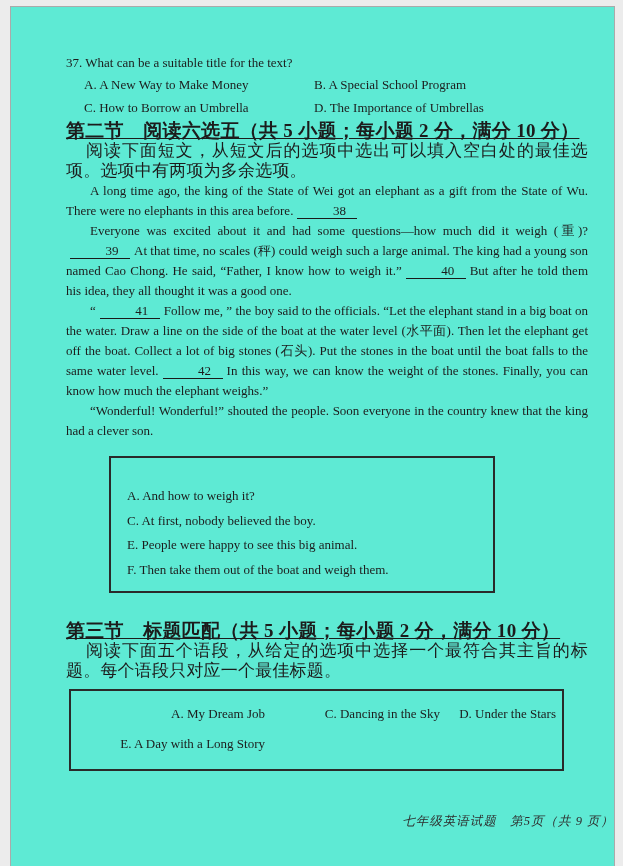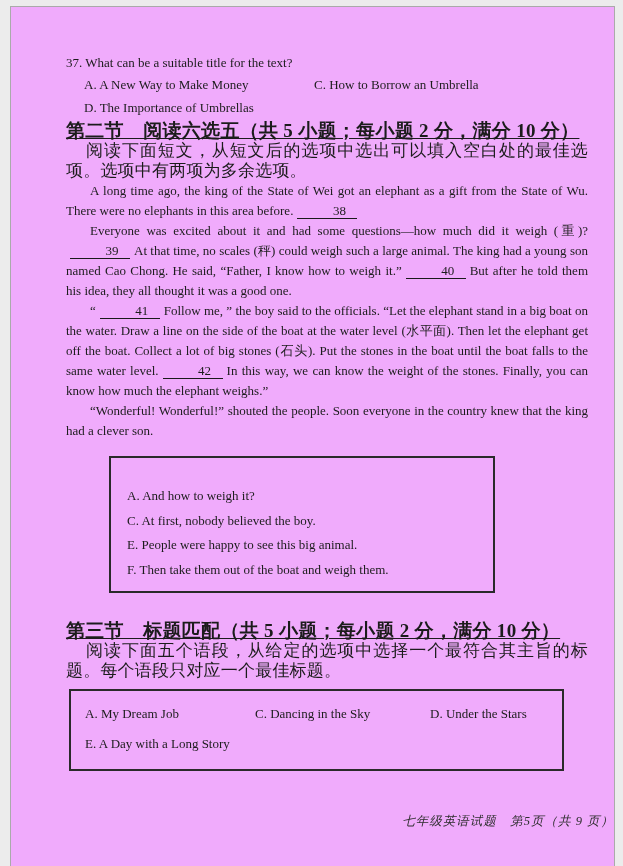--- a/index.html
+++ b/index.html
@@ -5,21 +5,21 @@
   html,body{margin:0;padding:0;}
   body{
     width:623px;height:866px;position:relative;overflow:hidden;
     background:#ececec;
     font-family:"Liberation Serif","DejaVu Serif",serif;
     color:#1c1c1c;
     -webkit-font-smoothing:antialiased;
   }
   .page{
     position:absolute;left:10px;top:6px;width:605px;height:860px;
-    background:#f0abfc;
+    background:#5eead4;
     border:1px solid #aaa;
     border-bottom:none;
     box-sizing:border-box;
   }
   .content{
     position:absolute;left:55px;top:44px;width:522px;
     font-size:13px;line-height:20px;
   }
   
   .q37-stem{line-height:23px;}
@@ -52,21 +52,22 @@
     margin:15px 0 0 43px;width:386px;
     border:2px solid #2a2a2a;
     padding:26px 8px 9px 16px;
   }
   .box-line{line-height:24.6px;}
   .s3-heading{margin-top:27px;}
   .titles-box{
     box-sizing:border-box;
     margin:8px 0 2px 3px;width:495px;
     border:2px solid #2a2a2a;
-    padding:13px 6px 15px 14px;
+    padding:13px 6px 15px 24px;
+    text-align:right;
   }
   .titles-grid{
     display:grid;grid-template-columns:170px 175px 1fr;
     row-gap:10px;line-height:20px;
   }
   .footer{
     position:absolute;left:0;top:806px;width:100%;
     text-align:right;font-style:italic;
     font-size:12.5px;color:#2e2e2e;letter-spacing:1px;
   }
@@ -74,20 +75,21 @@
 </head>
 <body>
 
 <div class="page">
   <div class="content">
 
     <div class="q37-stem">37. What can be a suitable title for the text?</div>
 
     <div class="q37-options">
       <span>A. A New Way to Make Money</span>
+      <span>B. A Special School Program</span>
       <span>C. How to Borrow an Umbrella</span>
       <span>D. The Importance of Umbrellas</span>
     </div>
 
     <div class="section-heading">第二节　阅读六选五（共 5 小题；每小题 2 分，满分 10 分）</div>
 
     <p class="instructions">阅读下面短文，从短文后的选项中选出可以填入空白处的最佳选项。选项中有两项为多余选项。</p>
 
     <p class="para"><span>A long time ago, the king of the State of Wei got an elephant as a gift from the State of Wu. There were no elephants in this area before.</span><span class="blank">38</span></p>
 

